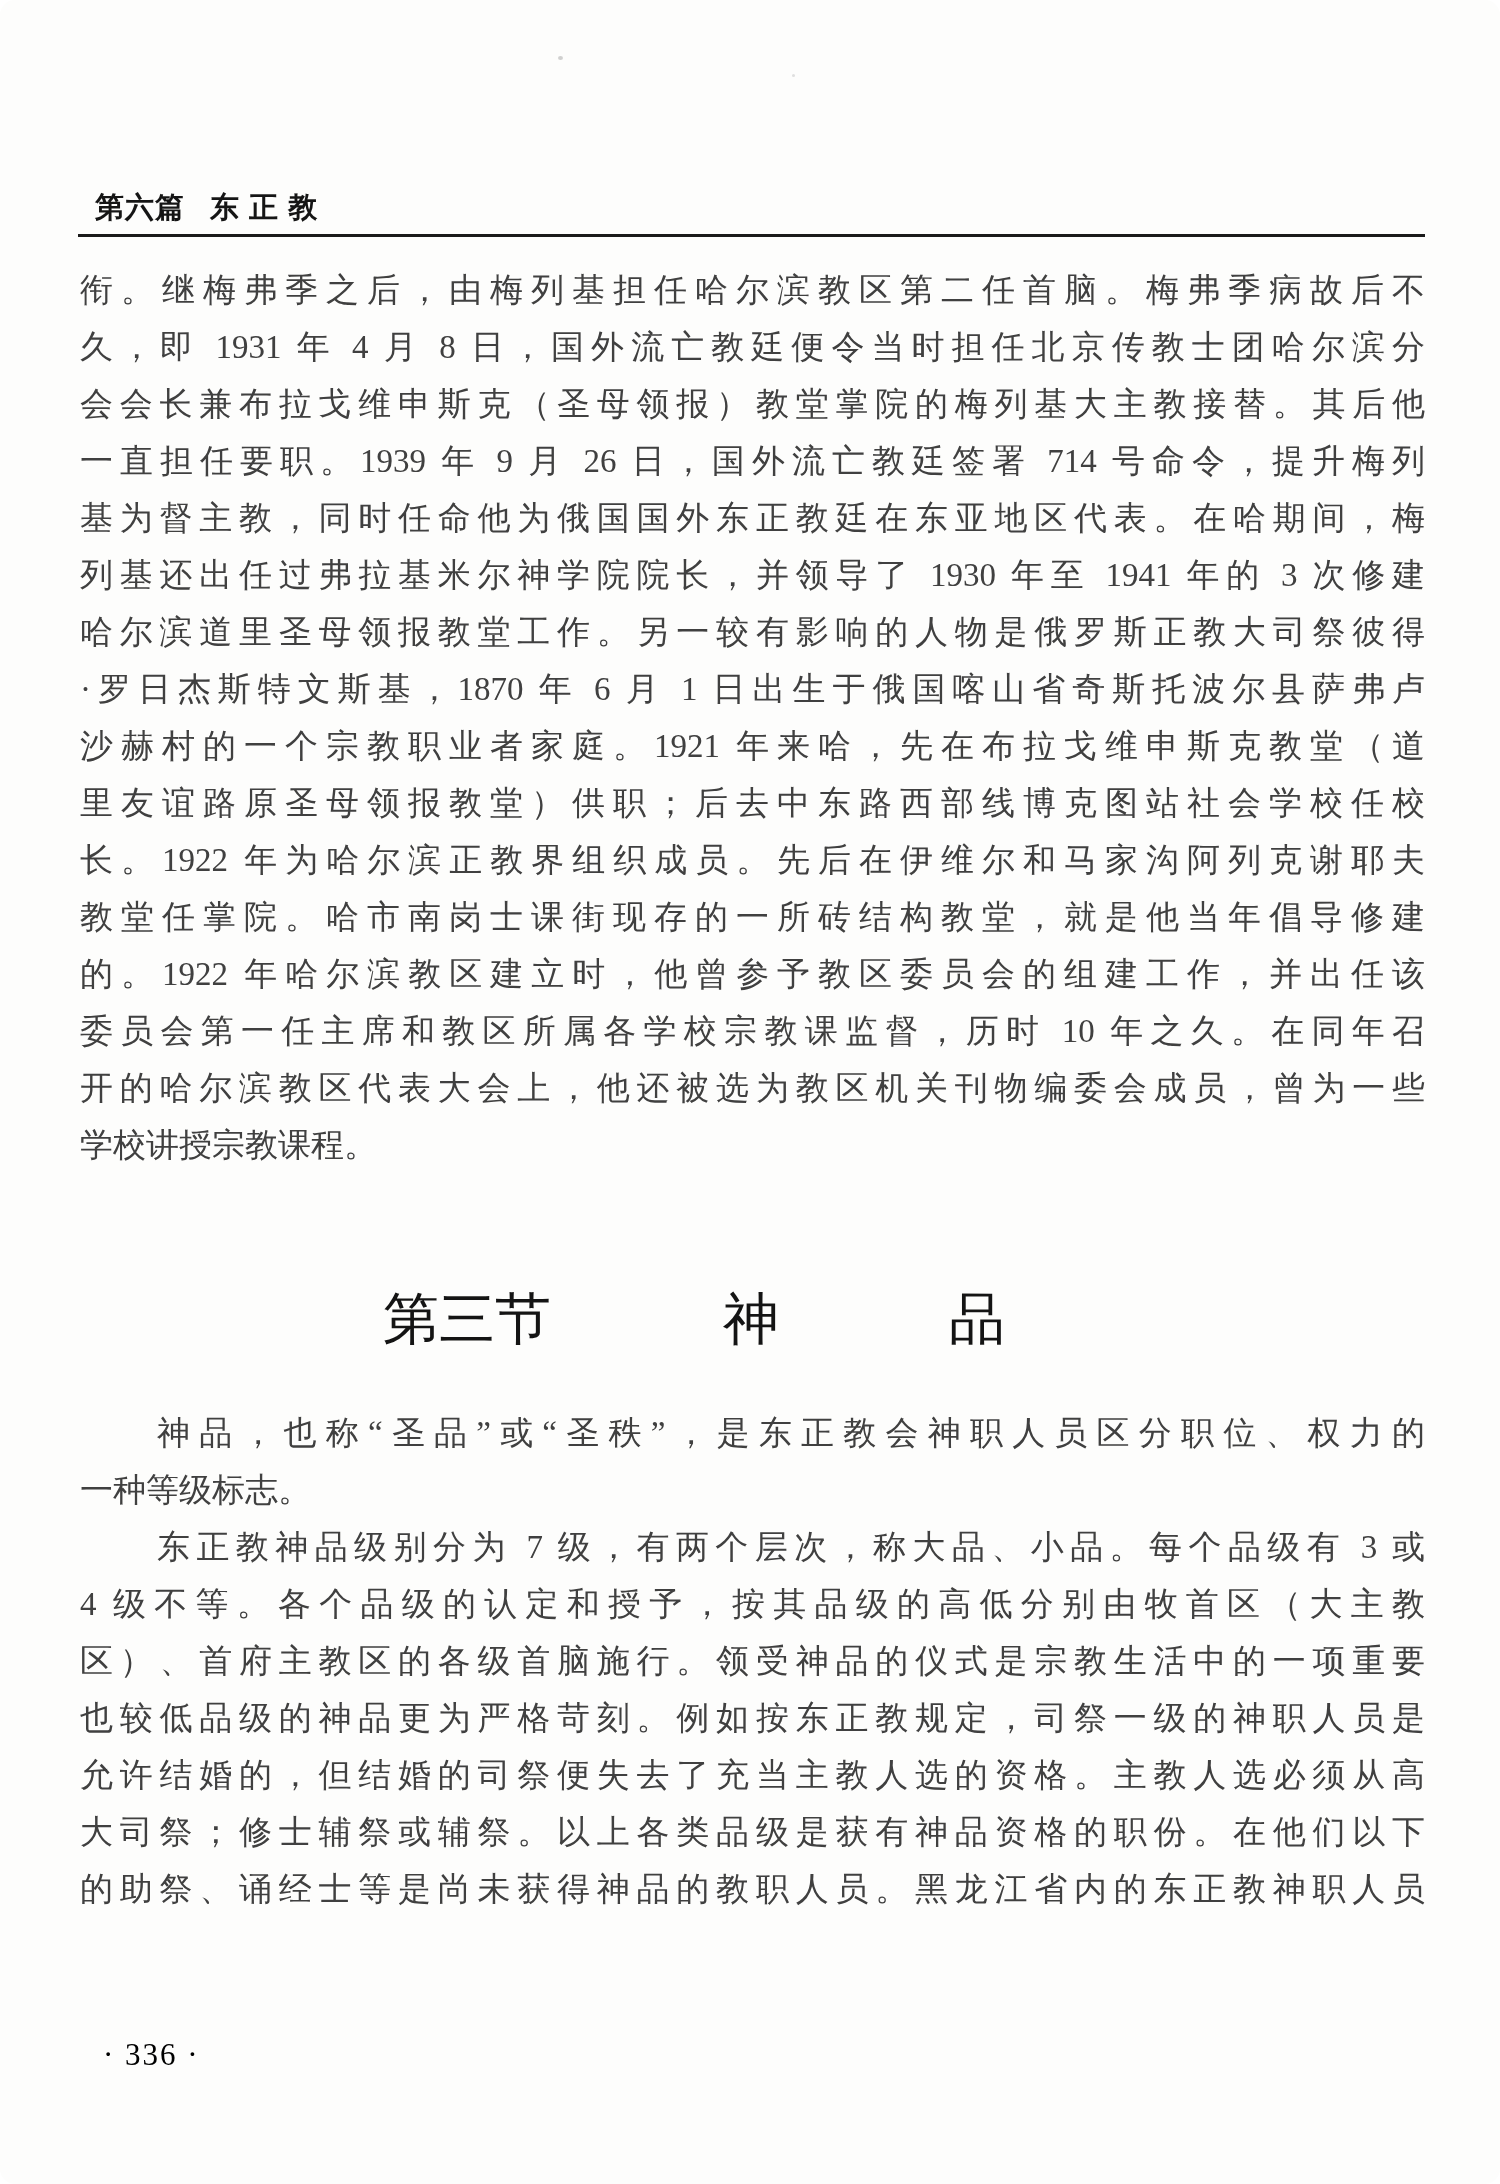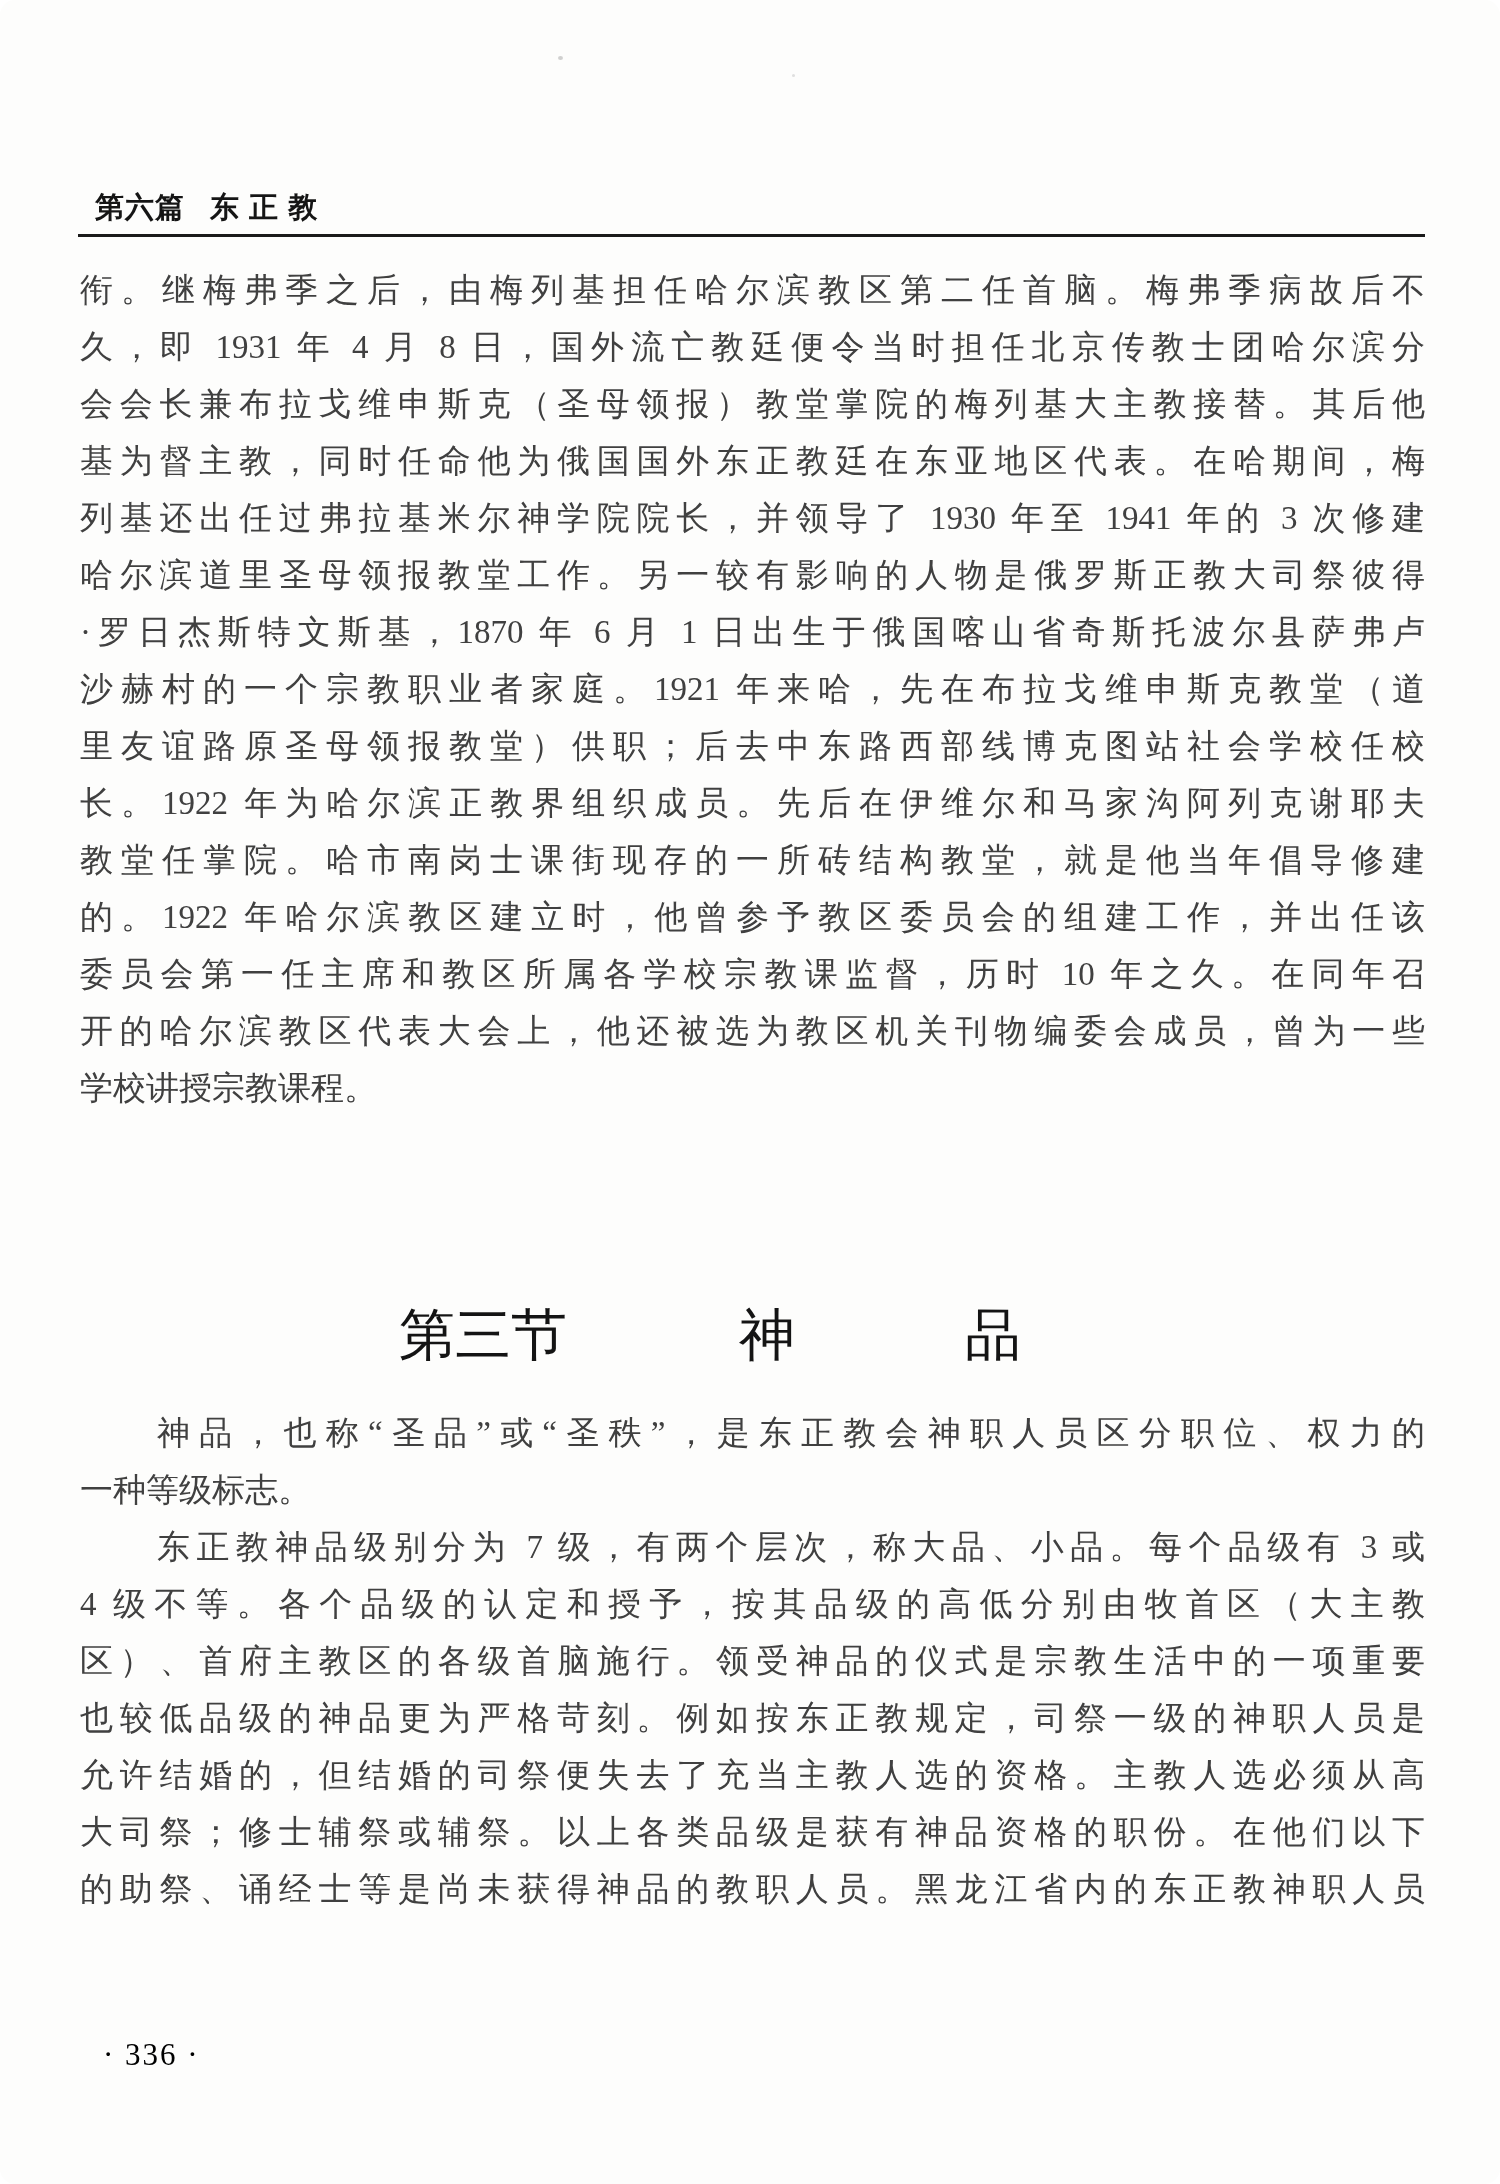--- a/index.html
+++ b/index.html
@@ -60,21 +60,21 @@
     text-align-last: justify;
     color: #404040;
   }
   .line.indent { padding-left: 77px; }
   .line.nojust { text-align-last: left; }
 
   .section-title {
     position: absolute;
     left: 383px;
     top: 1288px;
-    margin: 16px;
+    margin: 0;
     font-weight: normal;
     font-size: 56px;
     line-height: 62px;
     color: #141414;
     white-space: nowrap;
     font-family: "Liberation Serif", serif;
   }
   .section-title .t1 { margin-left: 158px; }
   .section-title .t2 { margin-left: 156px; }
 
@@ -100,20 +100,21 @@
     <span>第六篇</span>
     <span class="hdr2">东 正 教</span>
   </header>
 
   <div class="header-rule"></div>
 
   <main class="body-block body-top">
       <div class="line">衔。继梅弗季之后，由梅列基担任哈尔滨教区第二任首脑。梅弗季病故后不</div>
       <div class="line">久，即 1931 年 4 月 8 日，国外流亡教廷便令当时担任北京传教士团哈尔滨分</div>
       <div class="line">会会长兼布拉戈维申斯克（圣母领报）教堂掌院的梅列基大主教接替。其后他</div>
+      <div class="line">一直担任要职。1939 年 9 月 26 日，国外流亡教廷签署 714 号命令，提升梅列</div>
       <div class="line">基为督主教，同时任命他为俄国国外东正教廷在东亚地区代表。在哈期间，梅</div>
       <div class="line">列基还出任过弗拉基米尔神学院院长，并领导了 1930 年至 1941 年的 3 次修建</div>
       <div class="line">哈尔滨道里圣母领报教堂工作。另一较有影响的人物是俄罗斯正教大司祭彼得</div>
       <div class="line">·罗日杰斯特文斯基，1870 年 6 月 1 日出生于俄国喀山省奇斯托波尔县萨弗卢</div>
       <div class="line">沙赫村的一个宗教职业者家庭。1921 年来哈，先在布拉戈维申斯克教堂（道</div>
       <div class="line">里友谊路原圣母领报教堂）供职；后去中东路西部线博克图站社会学校任校</div>
       <div class="line">长。1922 年为哈尔滨正教界组织成员。先后在伊维尔和马家沟阿列克谢耶夫</div>
       <div class="line">教堂任掌院。哈市南岗士课街现存的一所砖结构教堂，就是他当年倡导修建</div>
       <div class="line">的。1922 年哈尔滨教区建立时，他曾参予教区委员会的组建工作，并出任该</div>
       <div class="line">委员会第一任主席和教区所属各学校宗教课监督，历时 10 年之久。在同年召</div>

